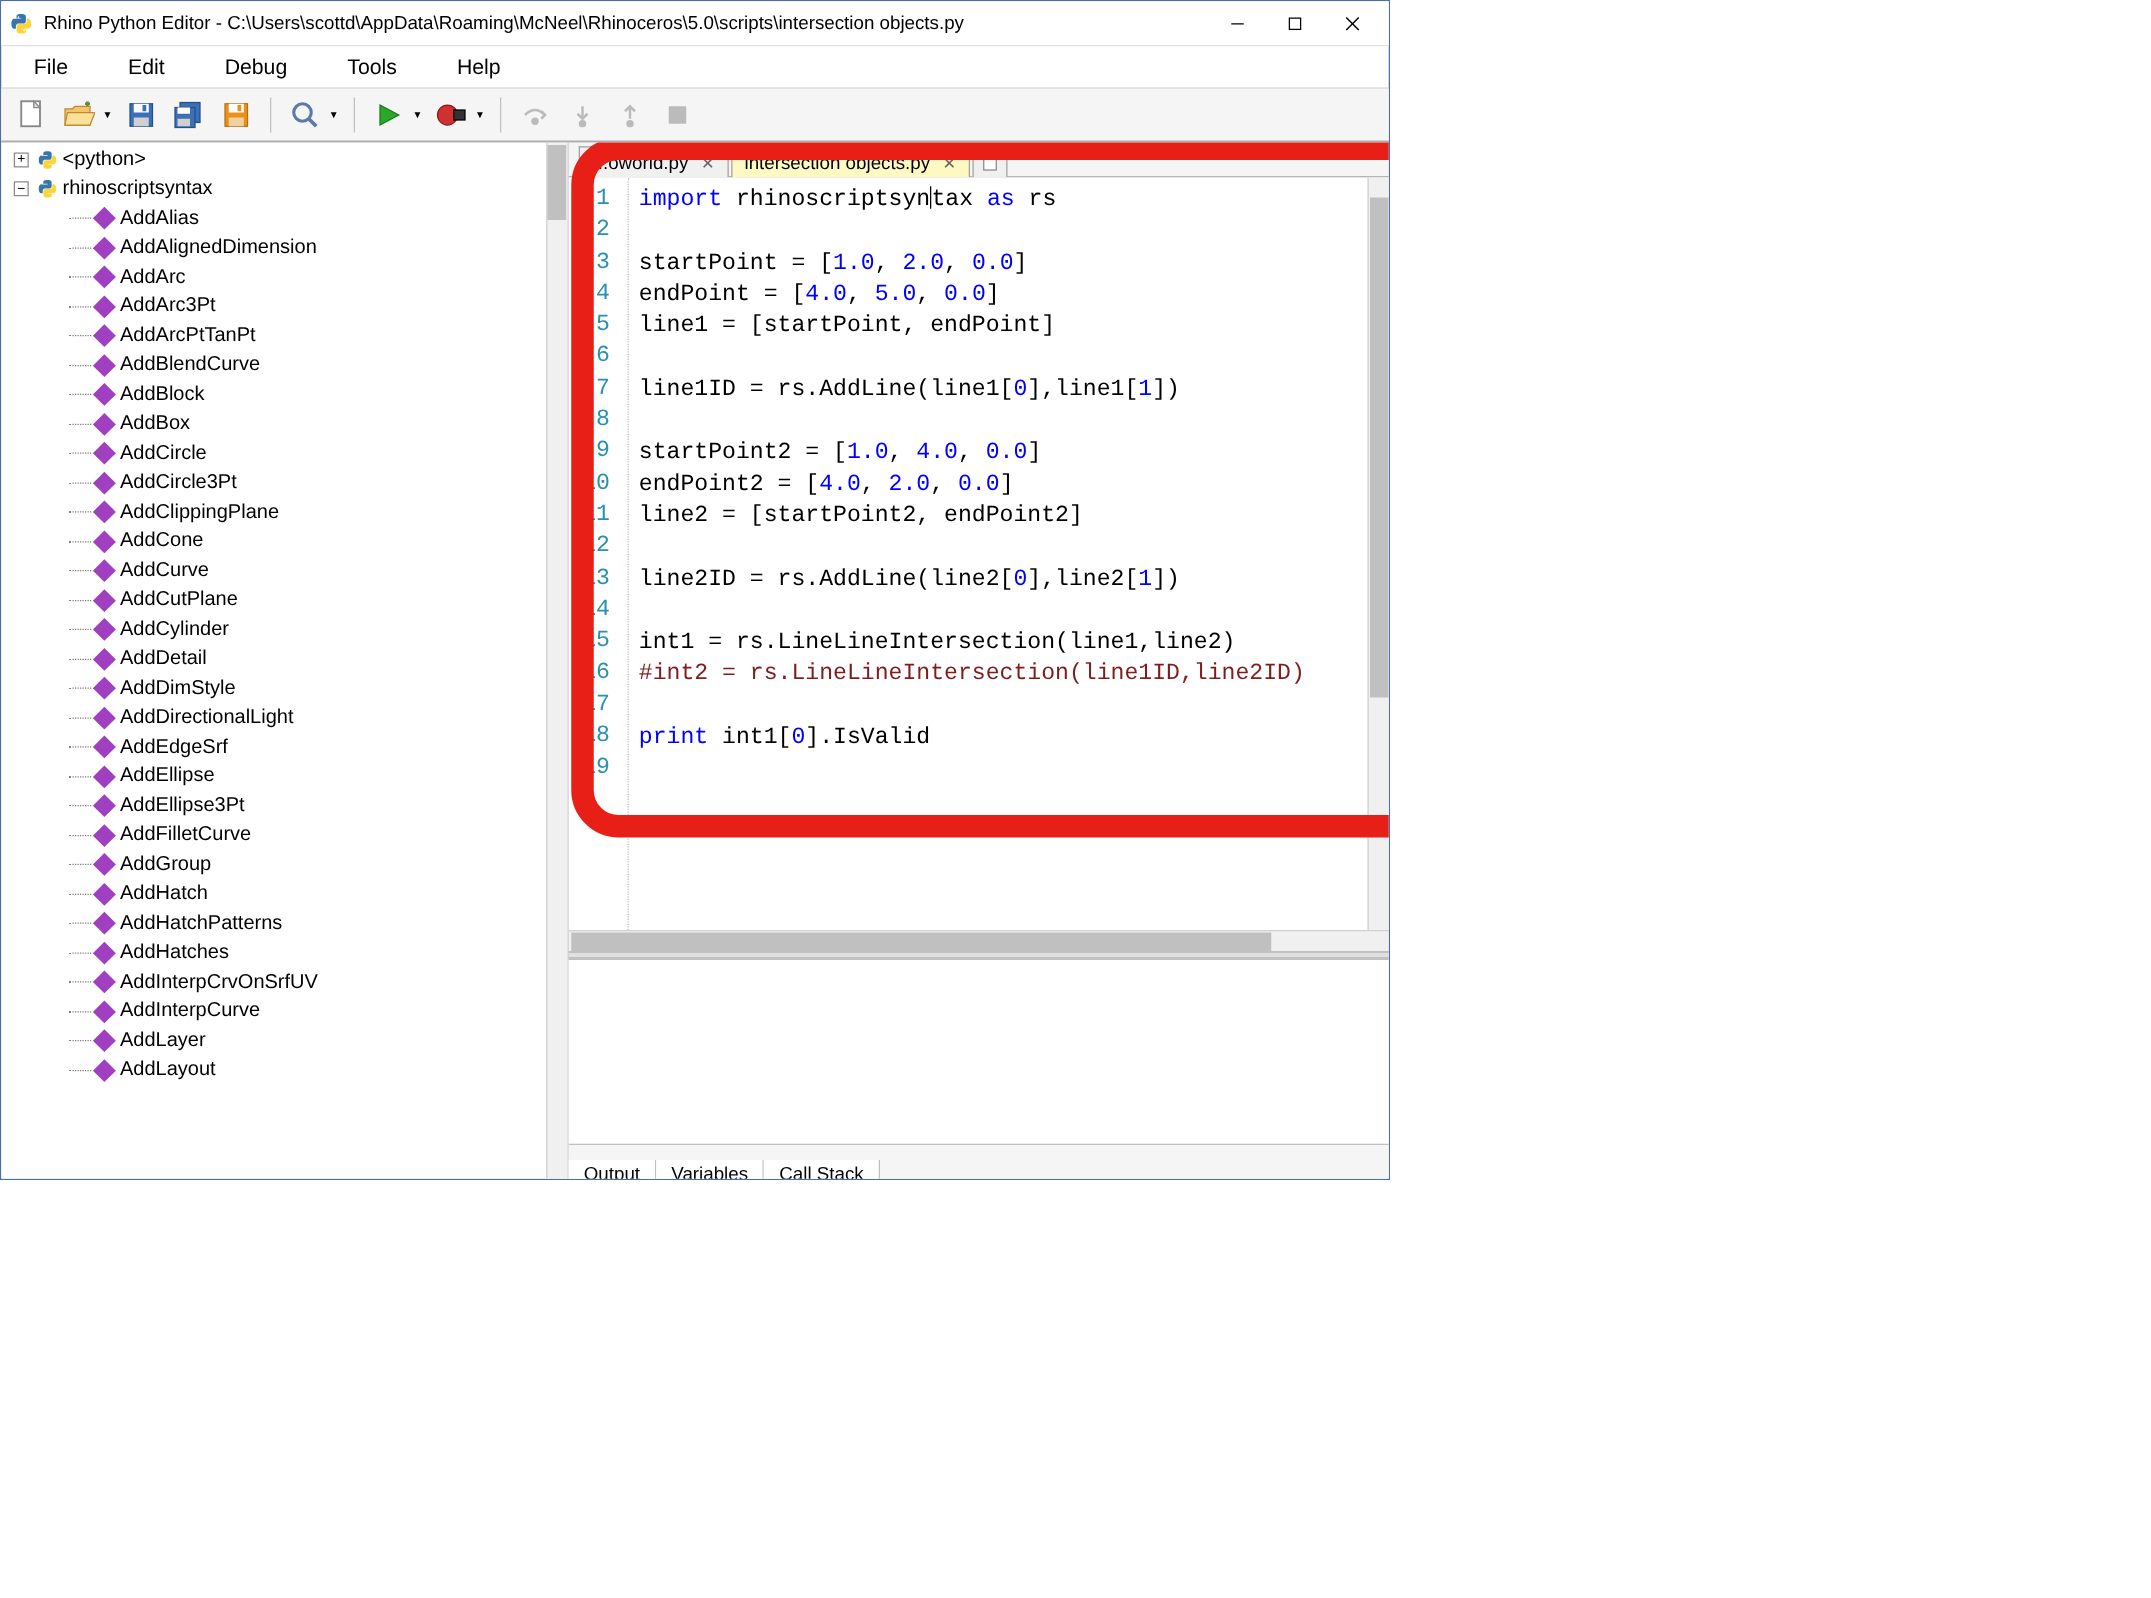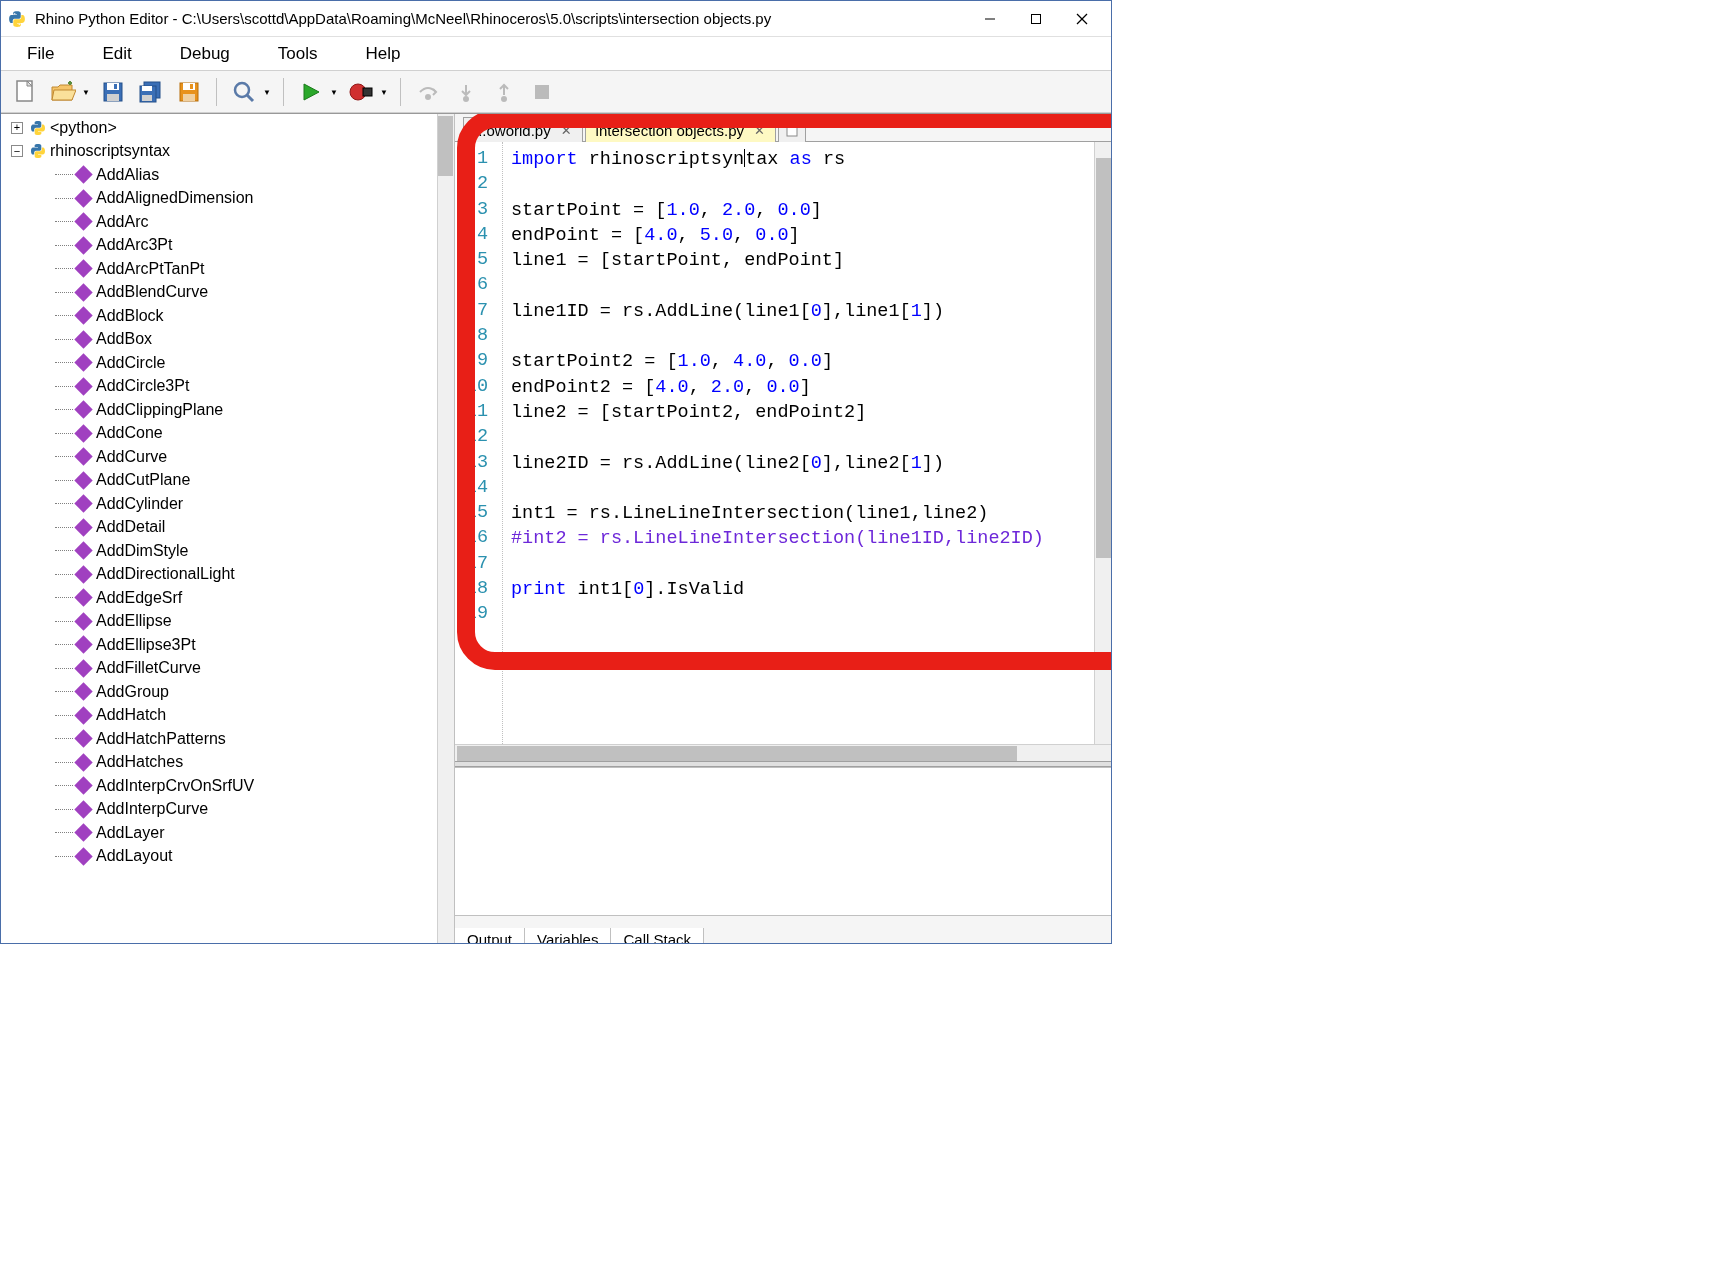--- a/index.html
+++ b/index.html
@@ -35,21 +35,21 @@
 .tabs { height: 28px; display: flex; align-items: flex-end; border-bottom: 1px solid #a0a0a0; background: #f5f5f5; padding-left: 8px; }
 .tab { height: 25px; padding: 0 10px; display: flex; align-items: center; gap: 6px; background: #f0f0f0; border: 1px solid #a0a0a0; border-bottom: none; margin-right: 2px; font-size: 15px; cursor: pointer; position: relative; top: 1px; }
 .tab.active { background: #fef9c3; }
 .tab .closex { font-size: 13px; color: #666; margin-left: 4px; }
 .newtab { width: 28px; height: 25px; display: flex; align-items: center; justify-content: center; border: 1px solid #a0a0a0; border-bottom: none; background: #f0f0f0; cursor: pointer; position: relative; top: 1px; }
 .editor { flex: 1; display: flex; overflow: hidden; font-family: "Courier New", monospace; font-size: 18.5px; background: #fff; position: relative; }
 .gutter { width: 48px; background: #fff; text-align: right; padding: 4px 14px 4px 4px; color: #2b91af; border-right: 1px dotted #c0c0c0; line-height: 25.3px; }
 .codelines { flex: 1; padding: 4px 8px; line-height: 25.3px; white-space: pre; overflow: hidden; position: relative; }
 .kw { color: #0000ff; }
 .num { color: #0000ff; }
-.cmt { color: #6d28d9; }
+.cmt { color: #7f1d1d; }
 .editor-hscroll { height: 17px; background: #f0f0f0; border-top: 1px solid #d0d0d0; position: relative; }
 .editor-hscroll .hthumb { position: absolute; left: 2px; top: 1px; height: 15px; width: 560px; background: #c0c0c0; }
 .editor-vscroll { position: absolute; right: 0; top: 0; width: 17px; height: 100%; background: #f0f0f0; border-left: 1px solid #d0d0d0; }
 .editor-vscroll .vthumb { position: absolute; left: 1px; top: 16px; width: 15px; height: 400px; background: #c0c0c0; }
 .splitter-h { height: 6px; background: #e0e0e0; border-top: 1px solid #a0a0a0; border-bottom: 1px solid #a0a0a0; cursor: ns-resize; }
 .outputpane { height: 176px; background: #fff; border-top: 1px solid #c0c0c0; display: flex; flex-direction: column; }
 .outputbody { flex: 1; background: #fff; }
 .outputtabs { height: 28px; display: flex; align-items: center; border-top: 1px solid #c0c0c0; background: #f5f5f5; }
 .outtab { padding: 3px 12px; font-size: 15px; border-right: 1px solid #c0c0c0; cursor: pointer; background: #fff; margin-top: 20px; }
 .outtab.active { background: #fff; }

